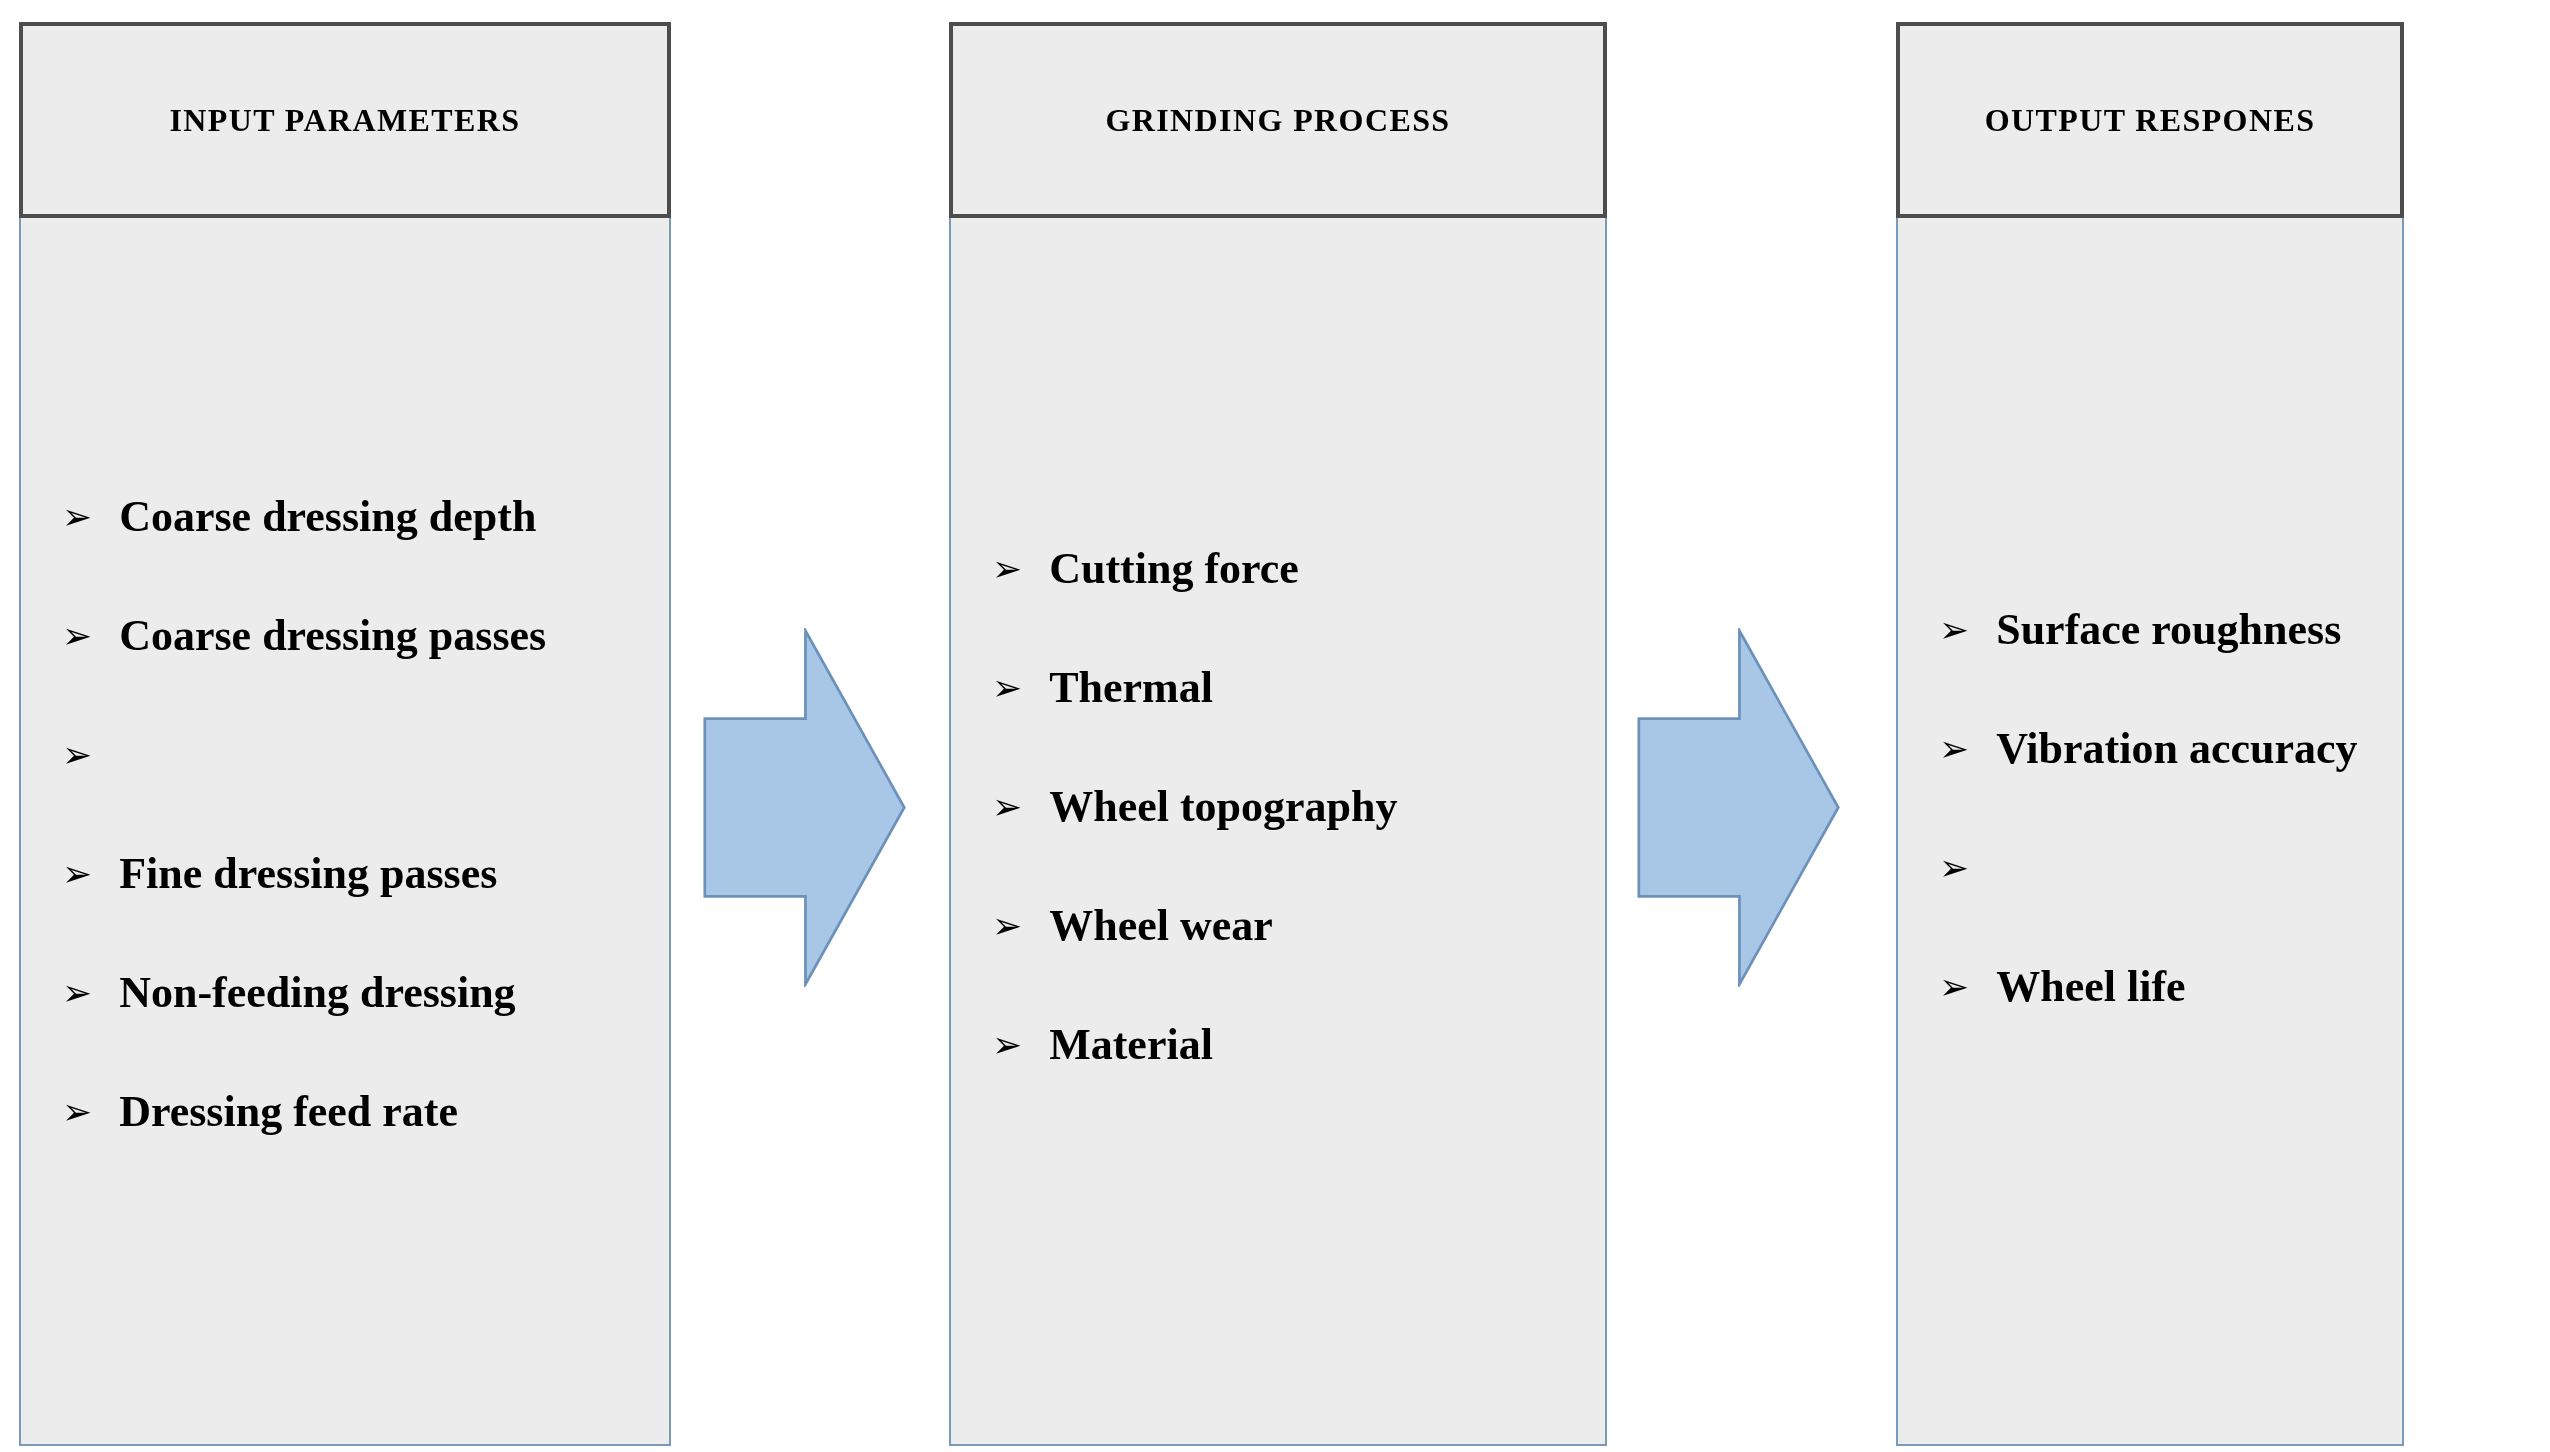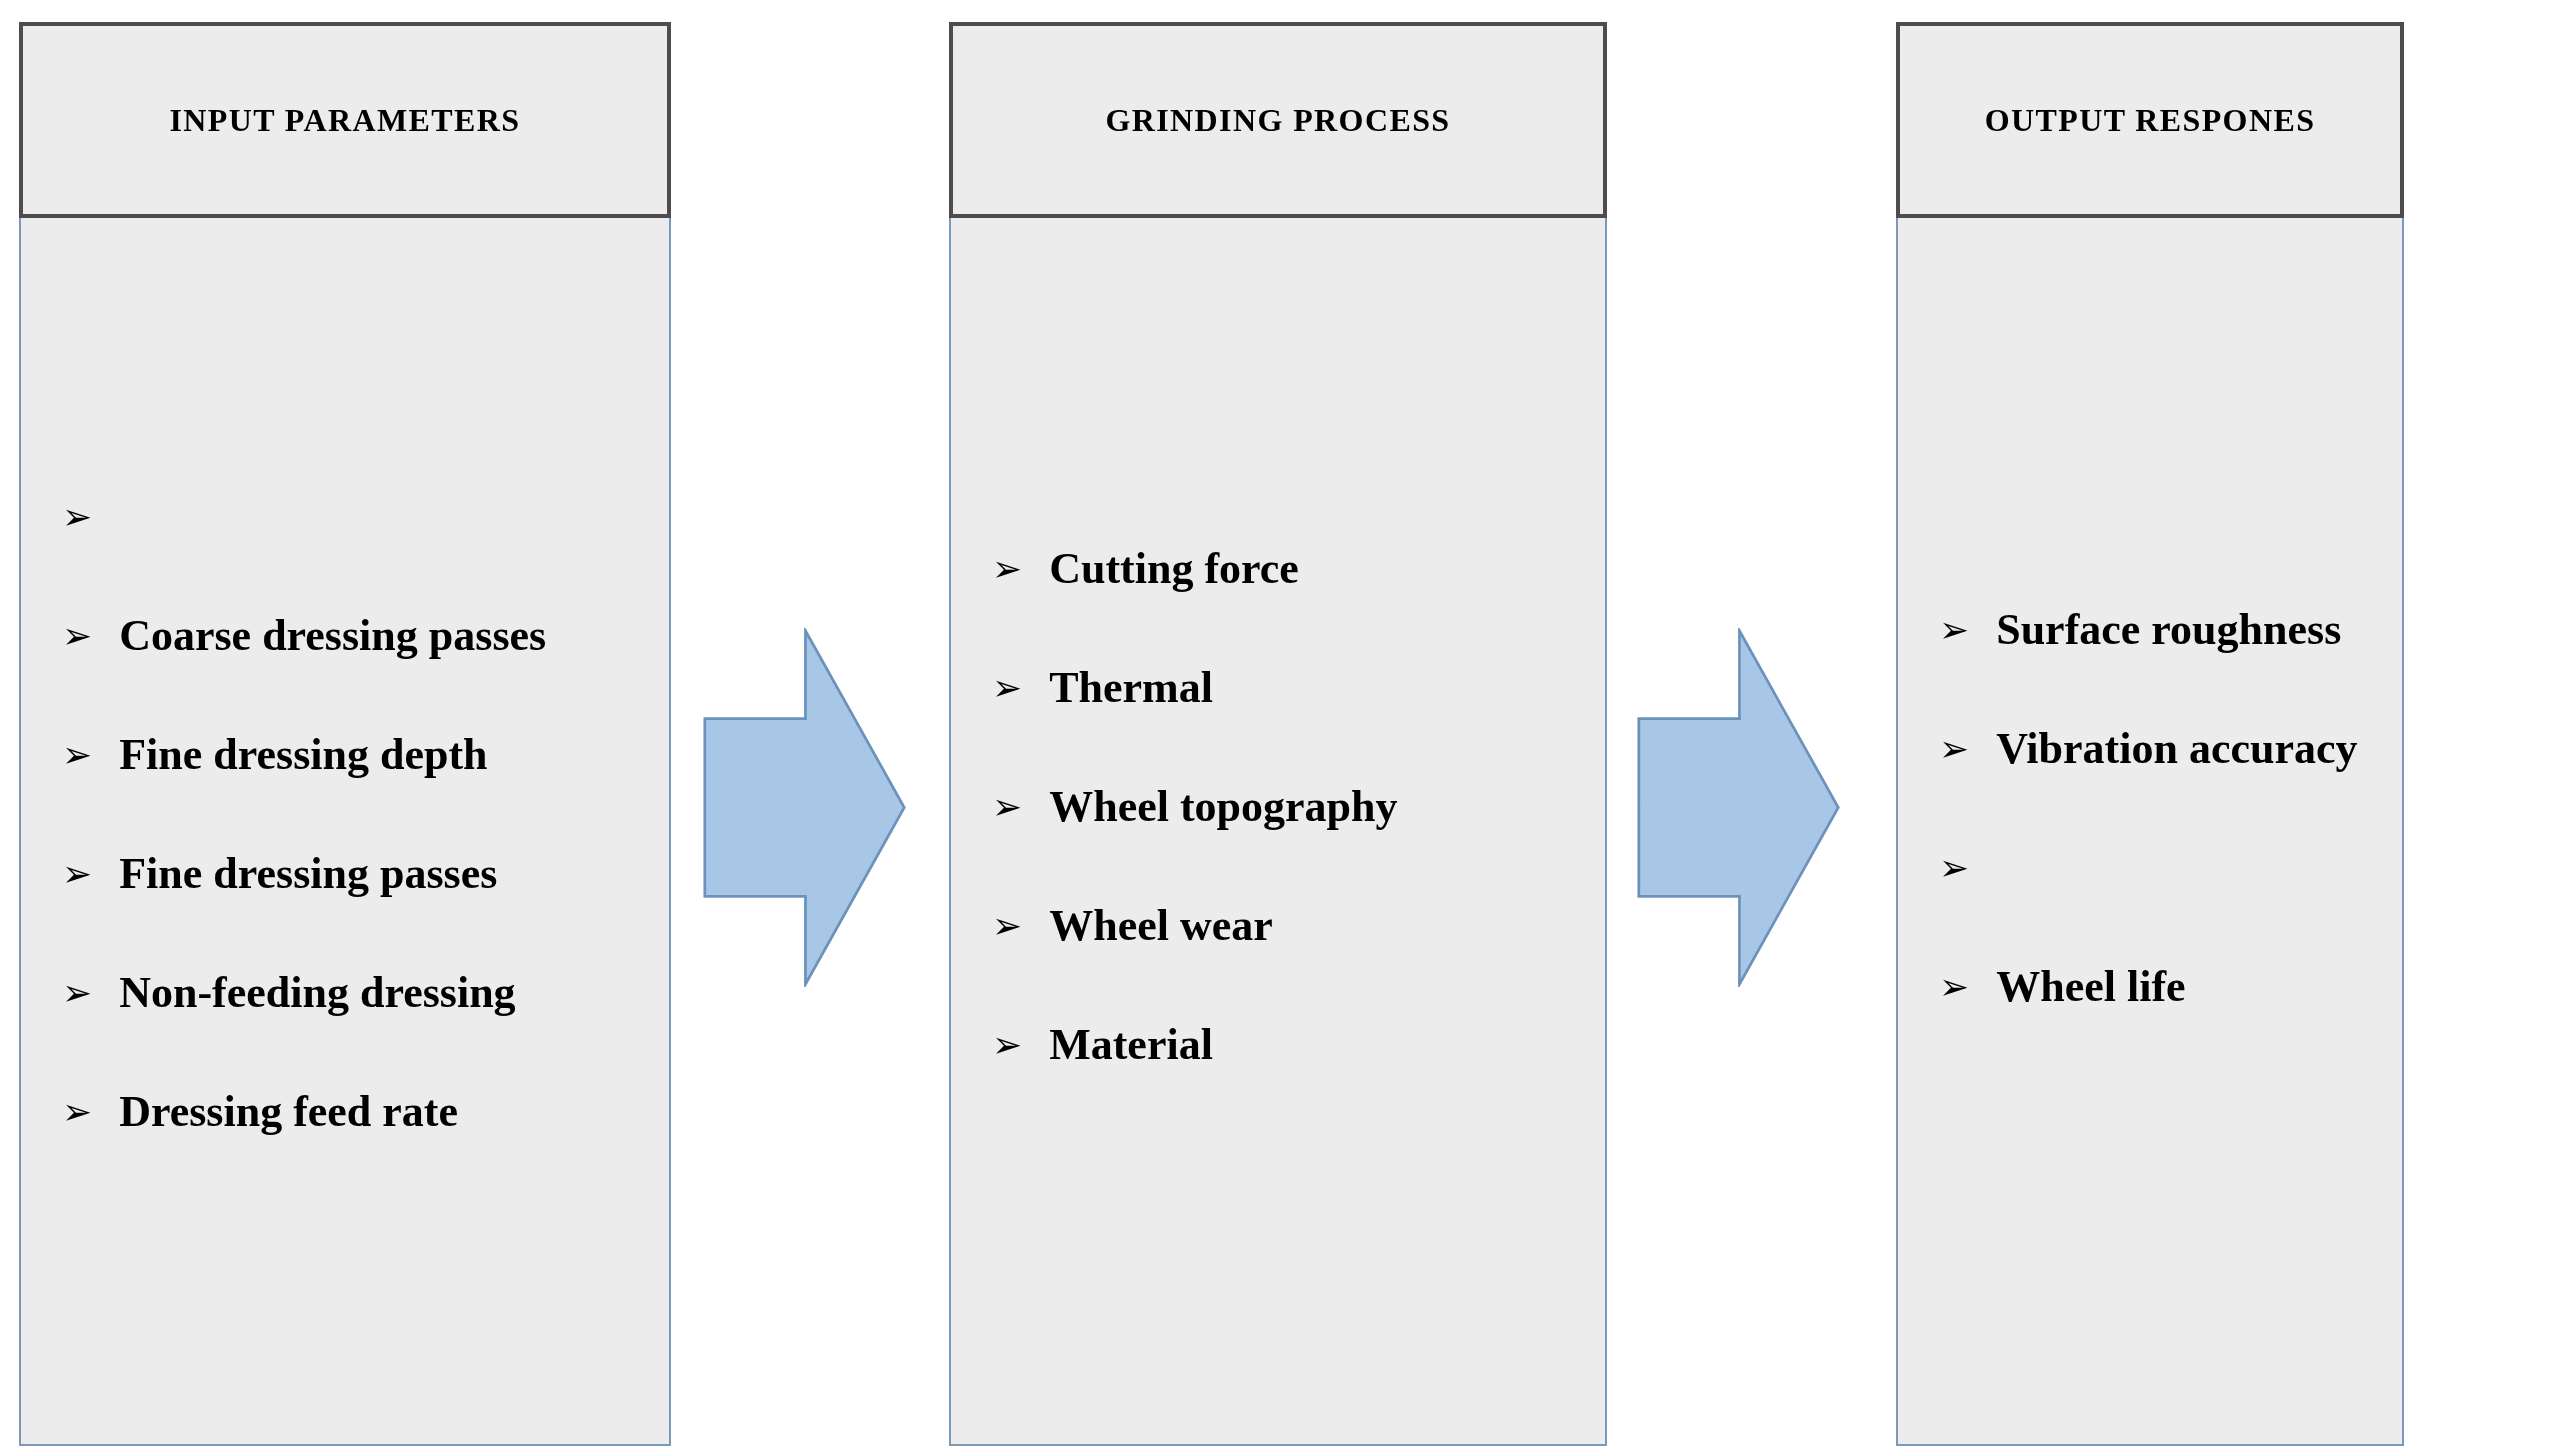--- a/index.html
+++ b/index.html
@@ -90,30 +90,30 @@
 
   <section class="column col-1">
     <div class="header-box">
       <span class="title">INPUT PARAMETERS</span>
     </div>
     <div class="body-box">
       <ul class="item-list">
 
           <li>
             <span class="bullet">➢</span>
+            <span class="item-text">Coarse dressing depth</span>
           </li>
 
           <li>
             <span class="bullet">➢</span>
             <span class="item-text">Coarse dressing passes</span>
           </li>
 
           <li>
             <span class="bullet">➢</span>
-            <span class="item-text">Fine dressing depth</span>
           </li>
 
           <li>
             <span class="bullet">➢</span>
             <span class="item-text">Fine dressing passes</span>
           </li>
 
           <li>
             <span class="bullet">➢</span>
             <span class="item-text">Non-feeding dressing</span>

